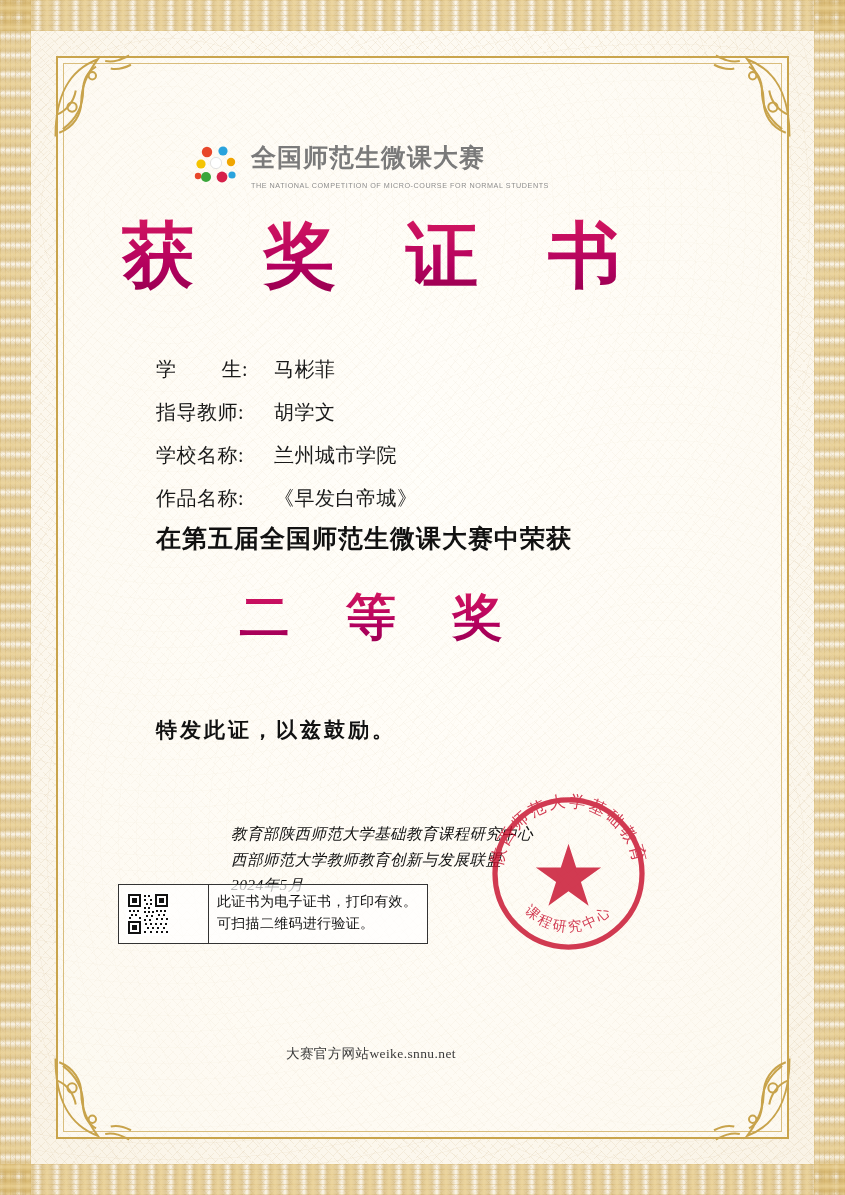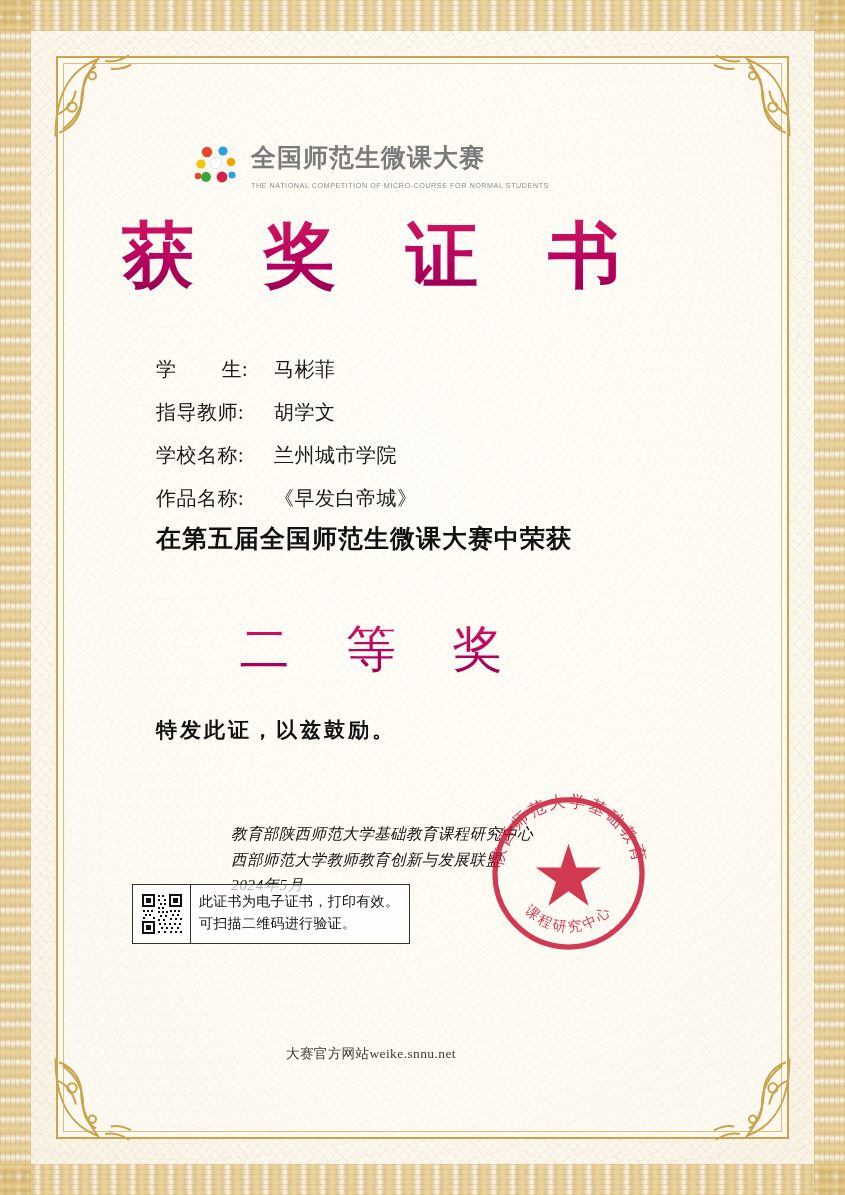--- a/index.html
+++ b/index.html
@@ -195,28 +195,27 @@
     font-weight: bold;
     letter-spacing: 1px;
     color: #111;
   }
 
   .award-prize {
     position: absolute;
     left: 0; right: 0; top: 528px;
     text-align: center;
     font-size: 50px;
-    font-weight: normal;
+    font-weight: bold;
     letter-spacing: 22px;
     text-indent: 22px;
     color: #c2185b;
     background: linear-gradient(180deg, #d81b60 0%, #b3005e 60%, #93004e 100%);
     -webkit-background-clip: text;
     background-clip: text;
-    margin-top: 32px;
     -webkit-text-fill-color: transparent;
   }
 
   .encourage {
     position: absolute;
     left: 100px; top: 660px;
     font-size: 21px;
     font-weight: bold;
     letter-spacing: 3px;
     color: #111;
@@ -245,25 +244,26 @@
     left: 425px; top: 730px;
     width: 175px; height: 175px;
     opacity: 0.82;
     pointer-events: none;
   }
   .seal svg { width: 100%; height: 100%; }
 
   
   .qr-box {
     position: absolute;
-    left: 76px; top: 828px;
+    left: 62px; top: 828px;
     display: flex;
     align-items: stretch;
     border: 1px solid #333;
     background: rgba(255,255,255,0.7);
+    gap: 32px;
   }
   .qr-code {
     width: 44px; height: 44px;
     margin: 7px 6px 7px 7px;
     flex: none;
   }
   .qr-note {
     padding: 6px 10px 6px 4px;
     font-size: 14px;
     line-height: 1.55;

